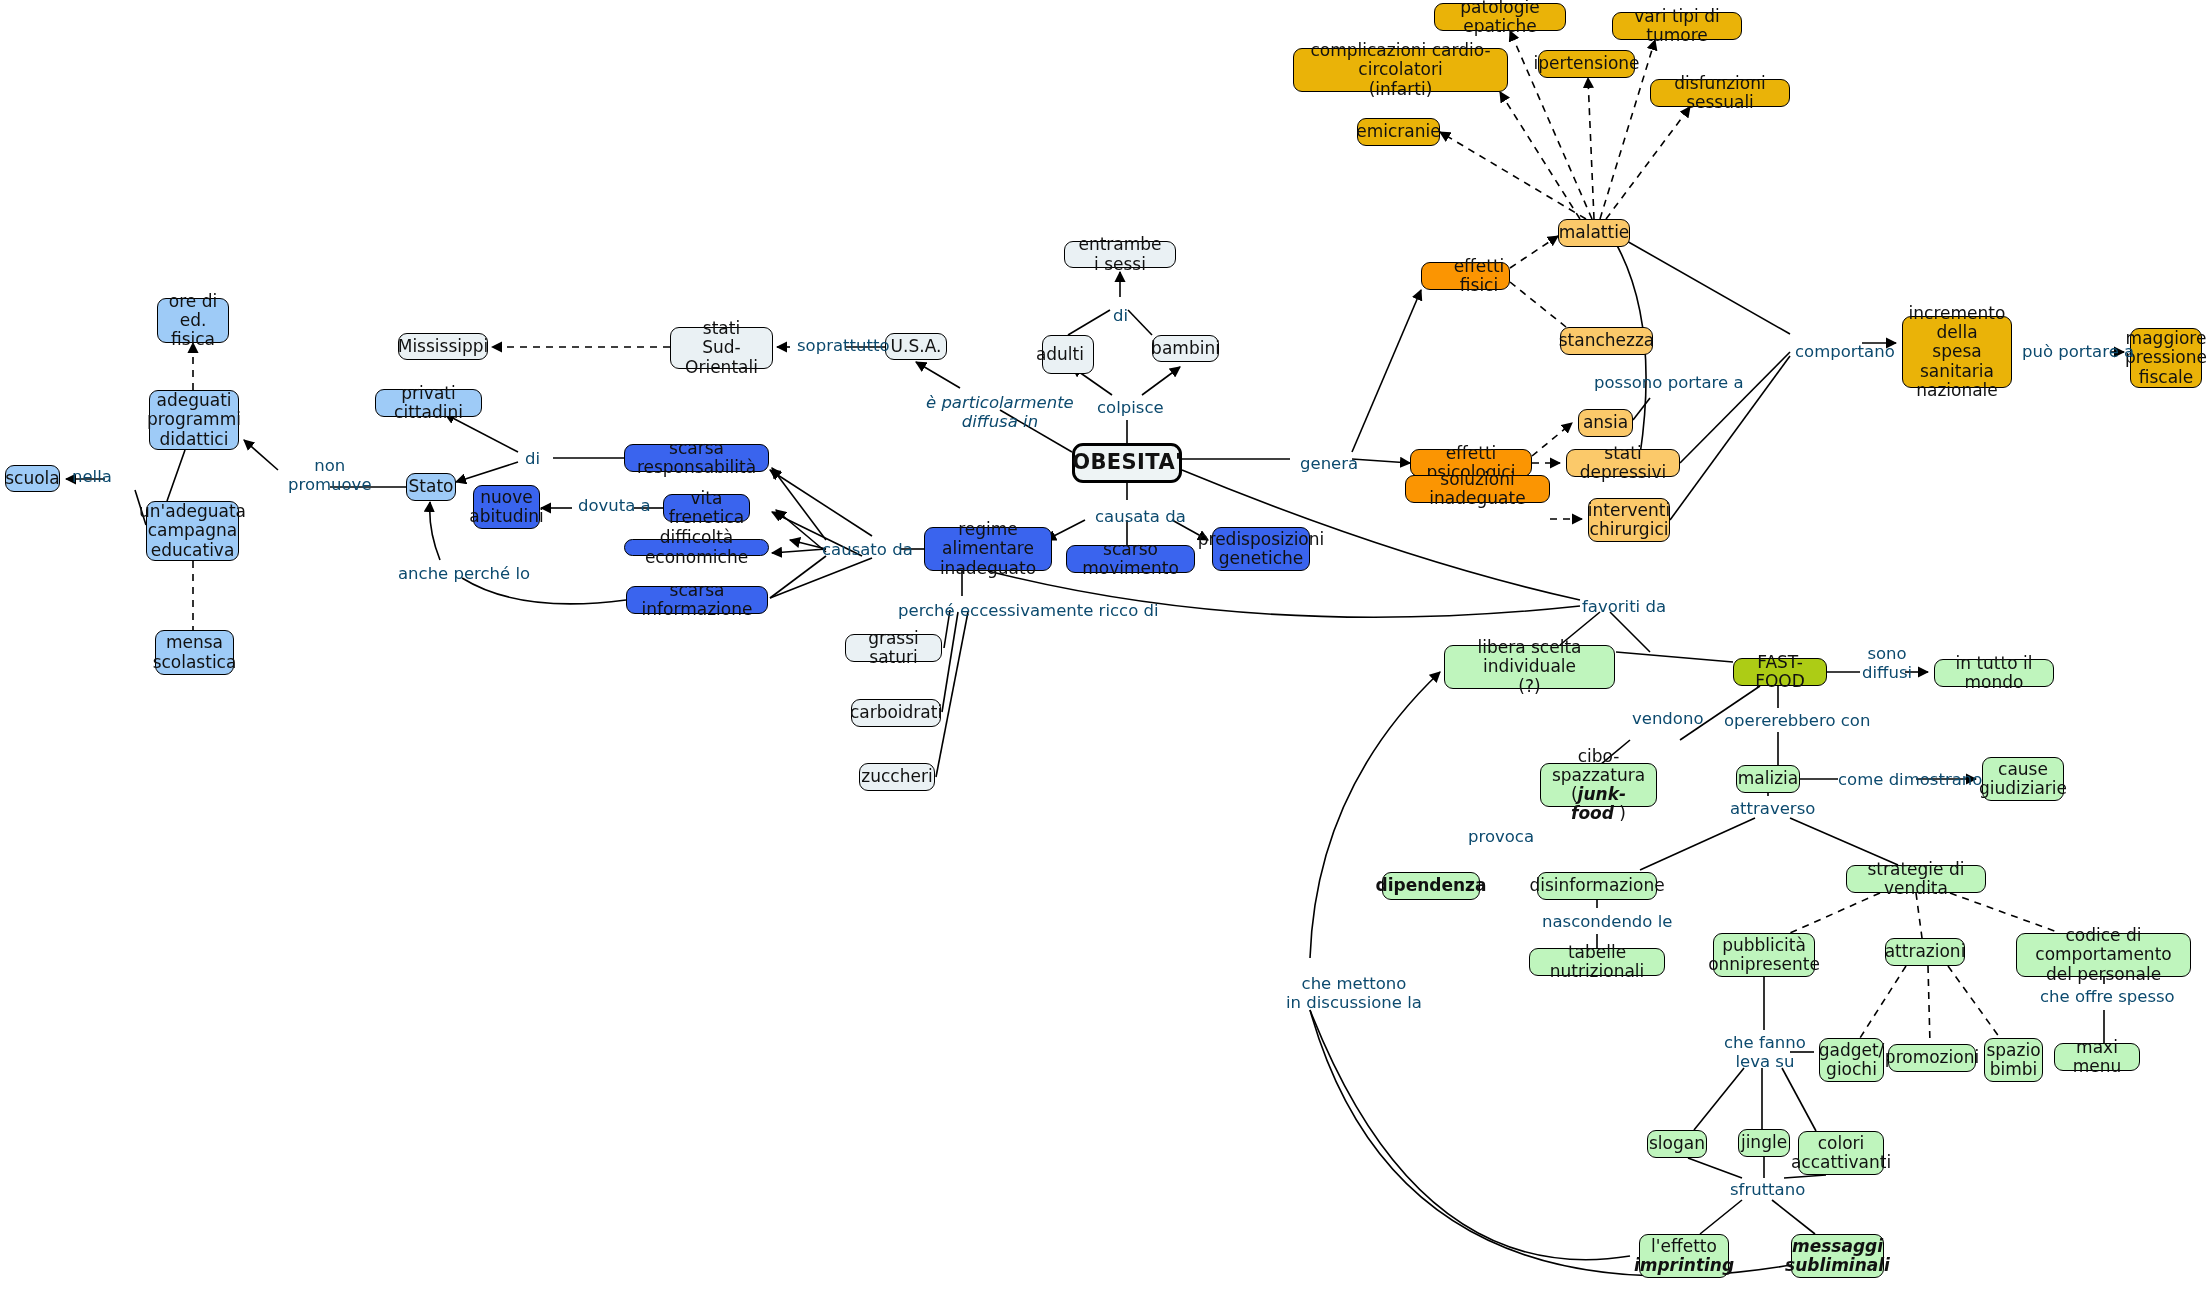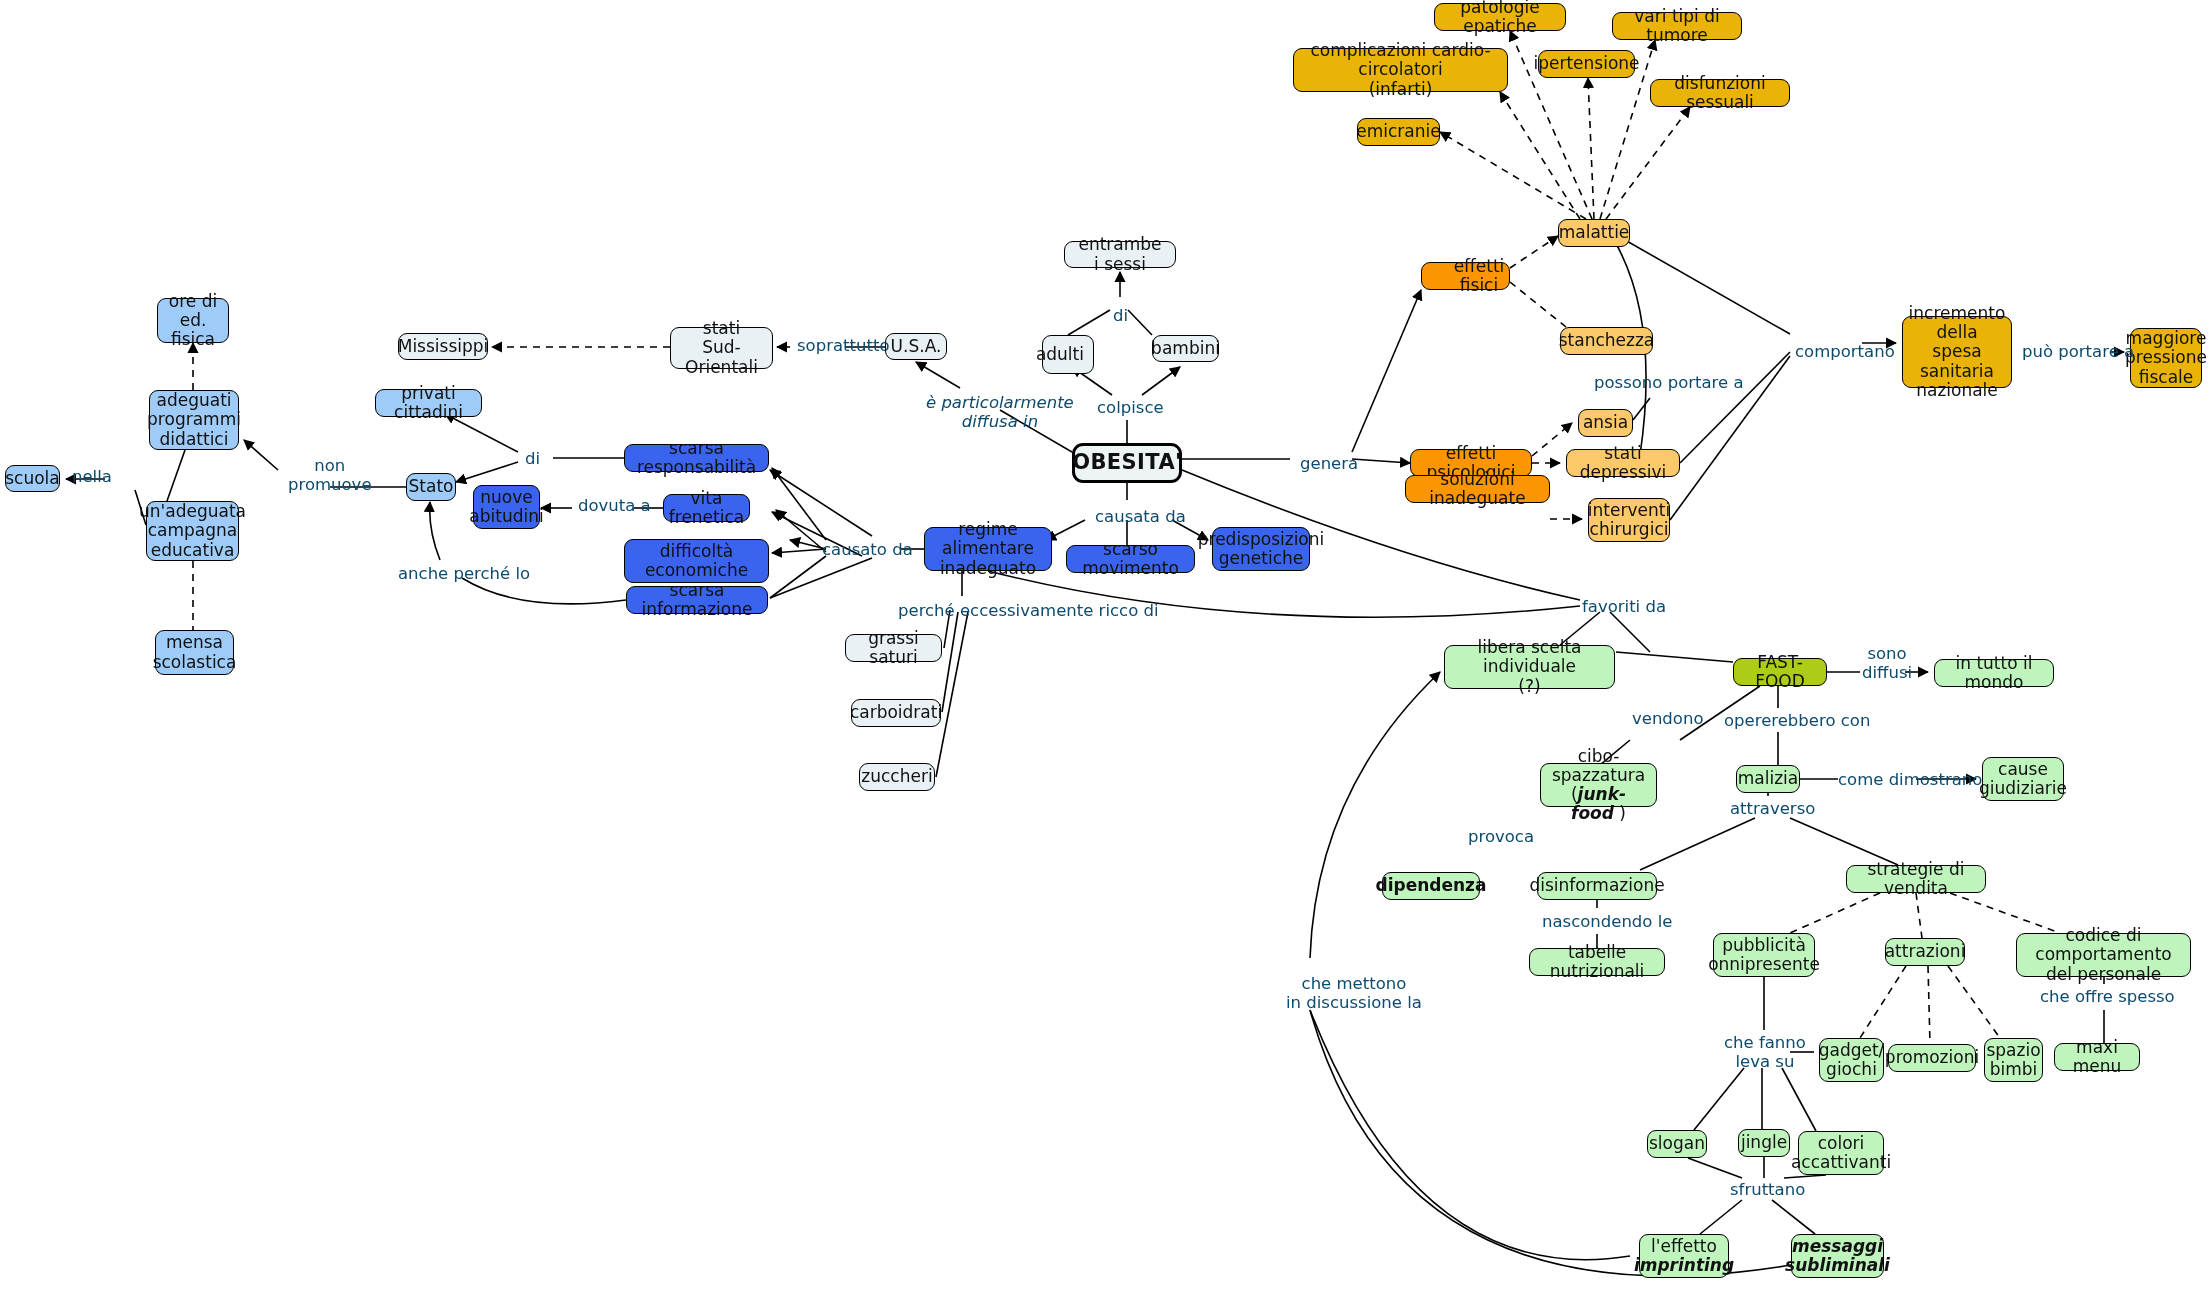--- a/index.html
+++ b/index.html
@@ -201,21 +201,21 @@
 educativa</span></div>
 <div class="node n-blue-l" style="left:155px;top:630px;width:79px;height:45px;"><span>mensa
 scolastica</span></div>
 <div class="node n-blue-l" style="left:375px;top:389px;width:107px;height:28px;"><span>privati cittadini</span></div>
 <div class="node n-blue-l" style="left:406px;top:473px;width:50px;height:28px;"><span>Stato</span></div>
 
 <div class="node n-blue-d" style="left:473px;top:485px;width:67px;height:44px;"><span>nuove
 abitudini</span></div>
 <div class="node n-blue-d" style="left:624px;top:444px;width:145px;height:28px;"><span>scarsa responsabilità</span></div>
 <div class="node n-blue-d" style="left:663px;top:494px;width:87px;height:28px;"><span>vita frenetica</span></div>
-<div class="node n-blue-d" style="left:624px;top:539px;width:145px;height:44px;"><span>difficoltà economiche</span></div>
+<div class="node n-blue-d" style="left:624px;top:539px;width:145px;height:17px;"><span>difficoltà economiche</span></div>
 <div class="node n-blue-d" style="left:626px;top:586px;width:142px;height:28px;"><span>scarsa informazione</span></div>
 
 <div class="node n-blue-d" style="left:924px;top:527px;width:128px;height:44px;"><span>regime alimentare
 inadeguato</span></div>
 <div class="node n-blue-d" style="left:1066px;top:545px;width:129px;height:28px;"><span>scarso movimento</span></div>
 <div class="node n-blue-d" style="left:1212px;top:527px;width:98px;height:44px;"><span>predisposizioni
 genetiche</span></div>
 
 <div class="node n-yellow" style="left:1434px;top:3px;width:132px;height:28px;"><span>patologie epatiche</span></div>
 <div class="node n-yellow" style="left:1612px;top:12px;width:130px;height:28px;"><span>vari tipi di tumore</span></div>

